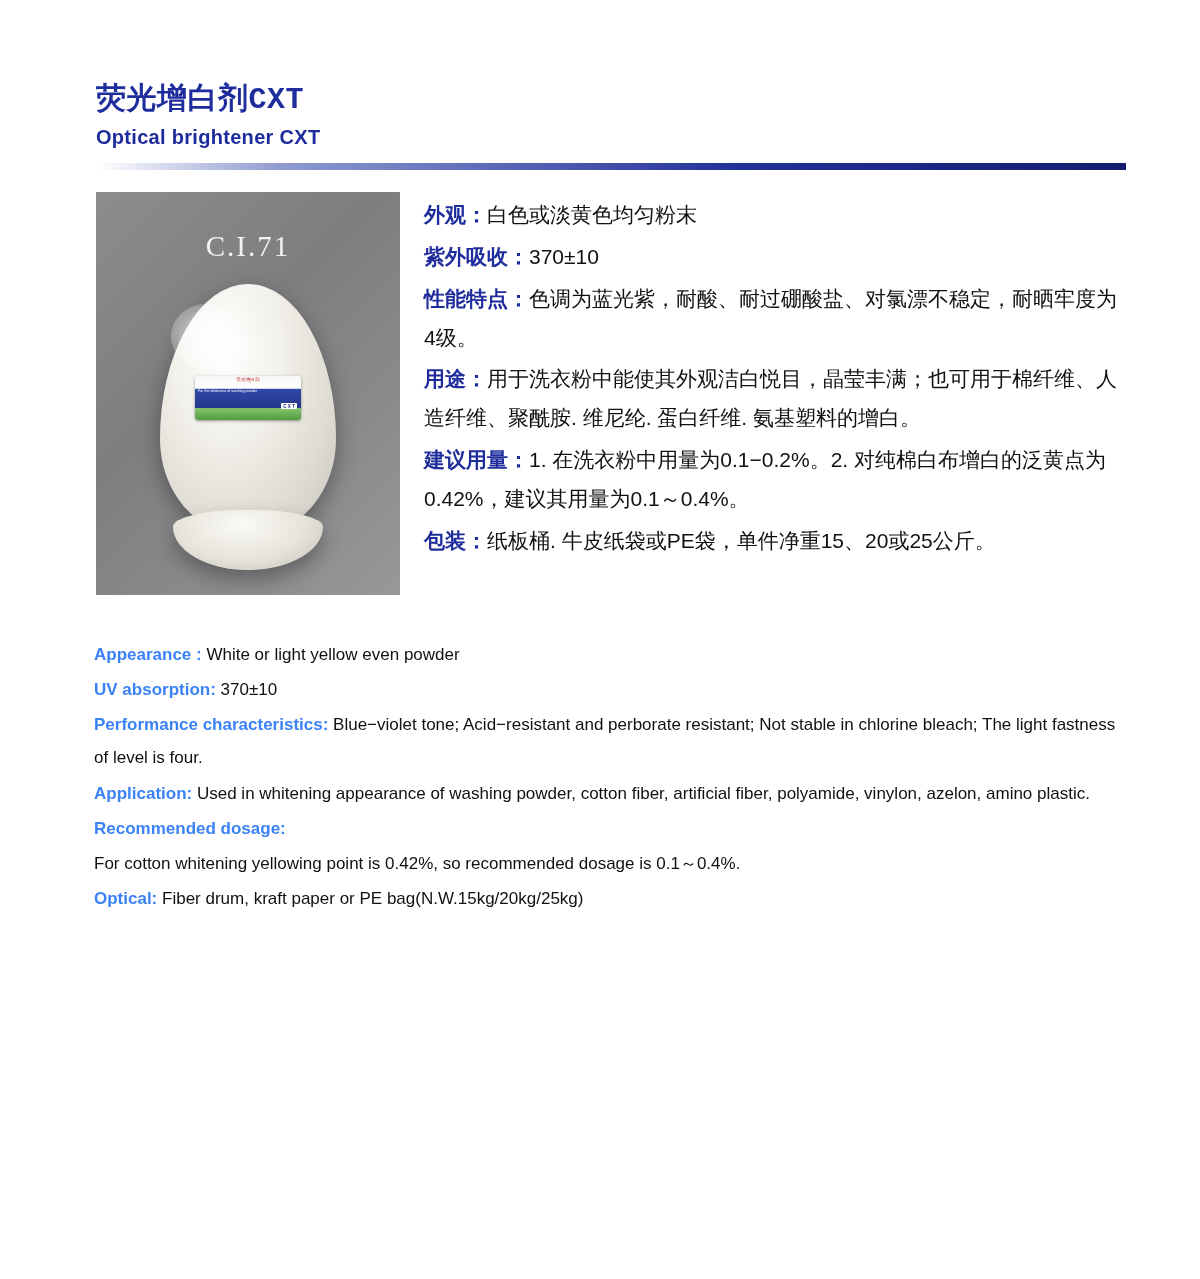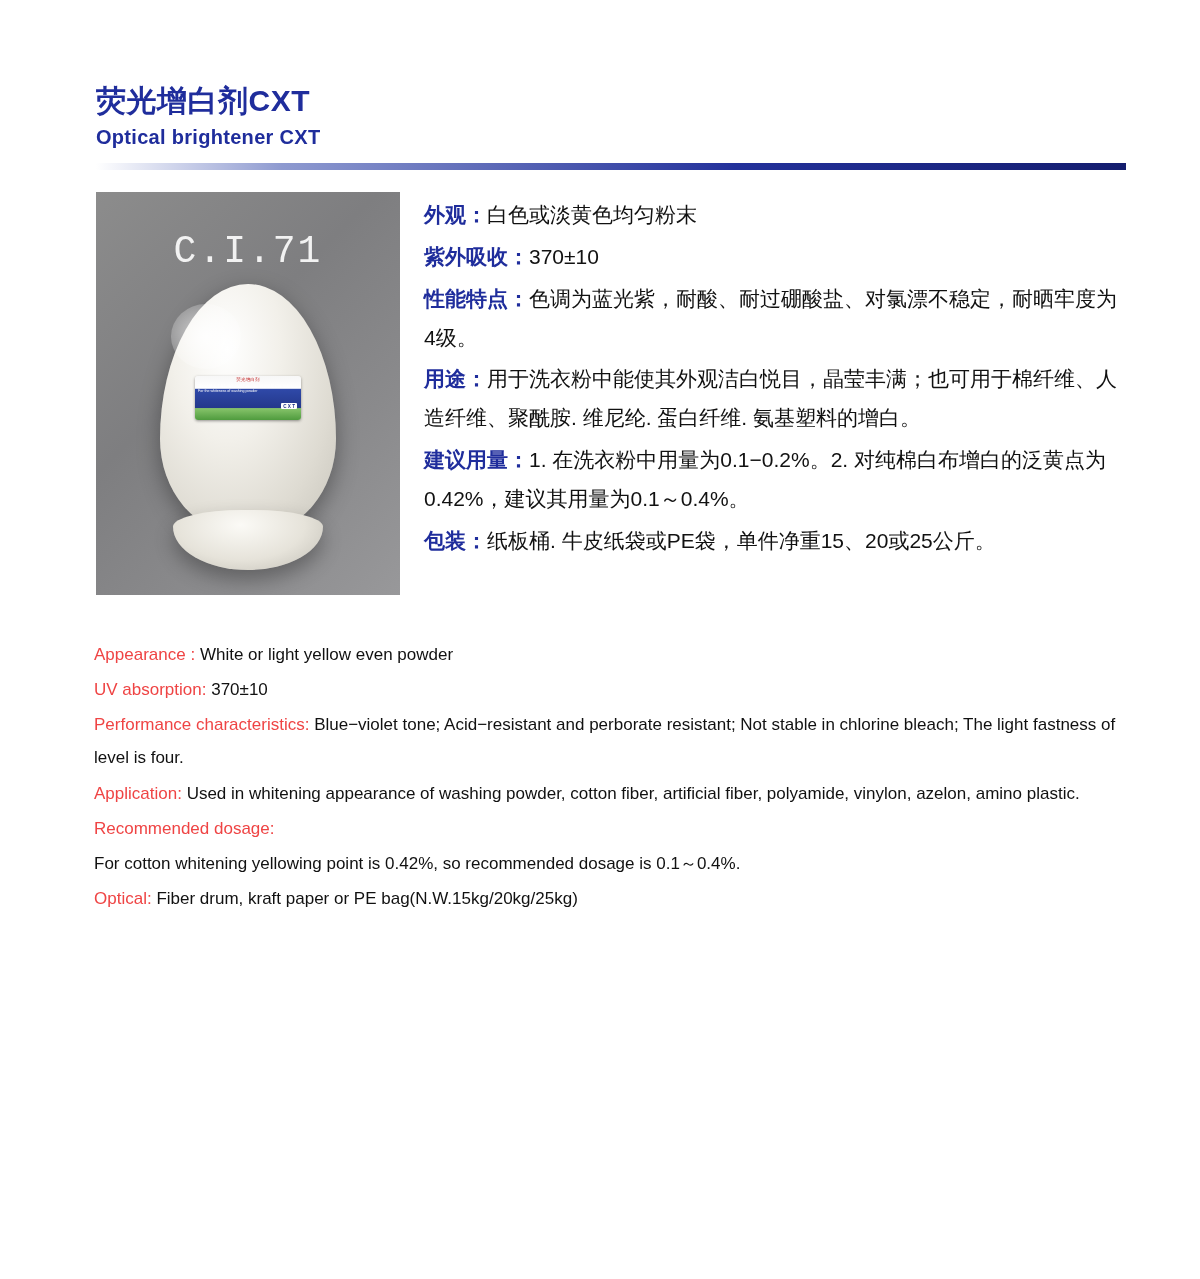--- a/index.html
+++ b/index.html
@@ -29,20 +29,21 @@
     top: 82px;
     width: 1030px;
   }
   .title-cn {
     font-size: 30px;
     font-weight: bold;
     color: #1f2d9c;
     letter-spacing: 0.5px;
     line-height: 1.25;
     margin: 0;
+    font-family: Liberation Mono, monospace;
   }
   .title-en {
     font-size: 20px;
     font-weight: bold;
     color: #1f2d9c;
     letter-spacing: 0.3px;
     line-height: 1.3;
     margin: 4px 0 4px 0;
   }
 
@@ -66,22 +67,22 @@
     background: linear-gradient(135deg, #8c8c8c 0%, #7e7e80 40%, #8a8a8c 70%, #98989a 100%);
     overflow: hidden;
   }
   .photo .ci-label {
     position: absolute;
     top: 38px;
     left: 0;
     width: 100%;
     text-align: center;
     color: #f2f2f2;
-    font-family: Liberation Mono, monospace;
-    font-size: 38px;
+    font-family: Liberation Serif, serif;
+    font-size: 29px;
     letter-spacing: 2px;
   }
   
   .photo .pile {
     position: absolute;
     left: 50%;
     top: 92px;
     transform: translateX(-50%);
     width: 176px;
     height: 250px;
@@ -169,22 +170,22 @@
     position: absolute;
     left: 94px;
     top: 638px;
     width: 1035px;
     font-size: 17px;
     line-height: 1.95;
     color: #111111;
   }
   .spec-en .row { margin-bottom: 2px; }
   .spec-en .k {
-    color: #ef4444;
-    font-weight: normal;
+    color: #3b82f6;
+    font-weight: bold;
     margin-top: 36px;
   }
   .spec-en .plain { color: #111111; }
 </style>
 </head>
 <body>
 
 <div class="page">
 
   <div class="header">

